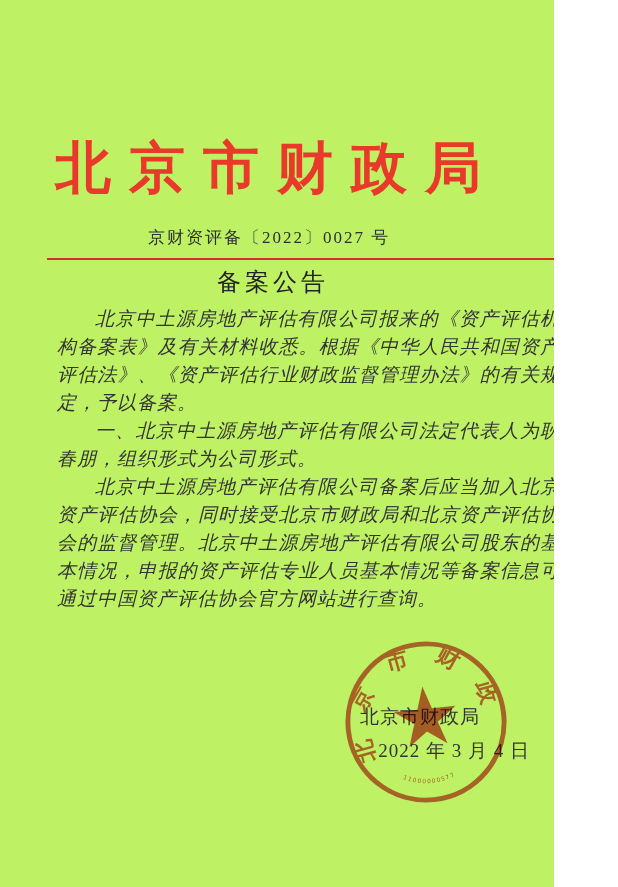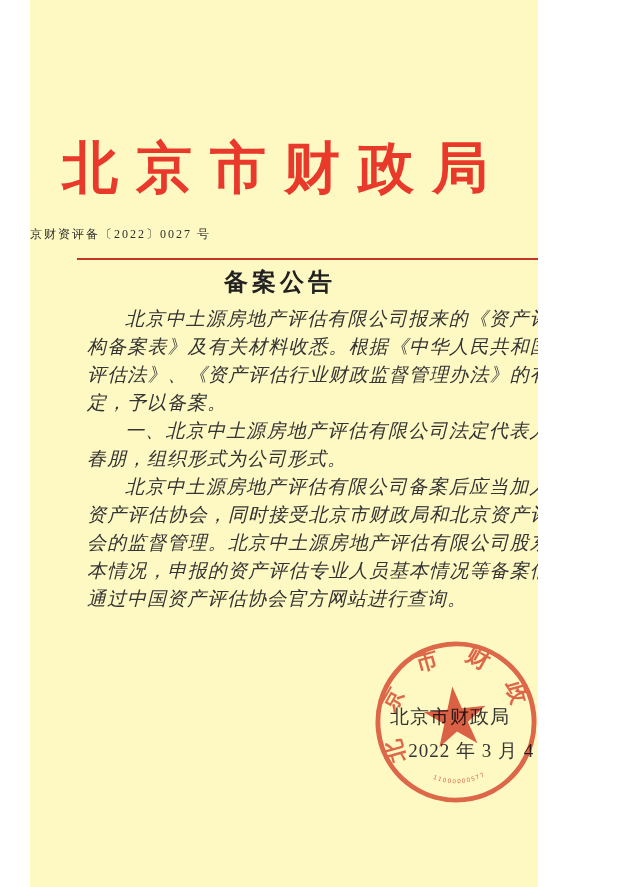--- a/index.html
+++ b/index.html
@@ -2,48 +2,47 @@
 <html><head>
 <meta charset="utf-8">
 <style>
   html, body {
     margin: 0;
     padding: 0;
     background: #ffffff;
   }
   .page {
     position: relative;
-    width: 508px;
+    width: 554px;
     height: 887px;
-    background: #fef9c3;
+    background: #bef264;
     overflow: hidden;
     font-family: "Liberation Serif", "DejaVu Serif", serif;
     color: #333333;
-    margin-left: 30px;
   }
   .agency-title {
     position: absolute;
     top: 133px;
     left: 0;
     right: 0;
     text-align: center;
     font-size: 56px;
     line-height: 70px;
     font-weight: bold;
     color: #e8392b;
     letter-spacing: 18px;
     white-space: nowrap;
   }
   .doc-number {
     position: absolute;
     top: 226px;
     left: 0;
     right: 16px;
-    text-align: left;
-    font-size: 12px;
+    text-align: center;
+    font-size: 17px;
     letter-spacing: 2px;
     color: #2f2f2f;
   }
   .red-rule {
     position: absolute;
     top: 258px;
     left: 47px;
     width: 524px;
     height: 2px;
     background: #c93527;
@@ -52,21 +51,21 @@
     padding: 0;
   }
   .notice-title {
     position: absolute;
     top: 266px;
     left: 0;
     right: 8px;
     margin: 0;
     text-align: center;
     font-size: 24px;
-    font-weight: bold;
+    font-weight: normal;
     letter-spacing: 4px;
     color: #222222;
   }
   .body-text {
     position: absolute;
     top: 305px;
     left: 57px;
     width: 503px;
     font-size: 19px;
     line-height: 28px;

